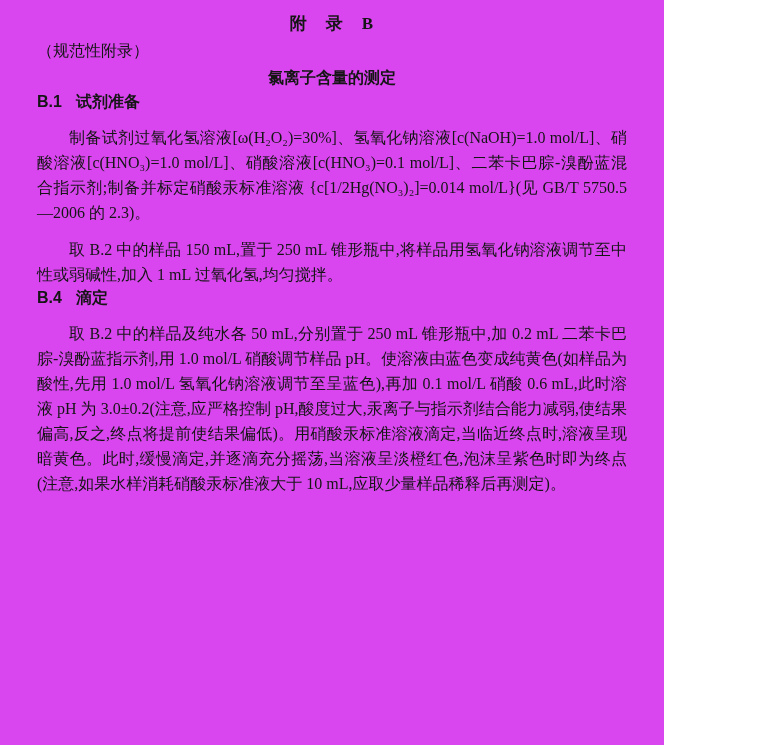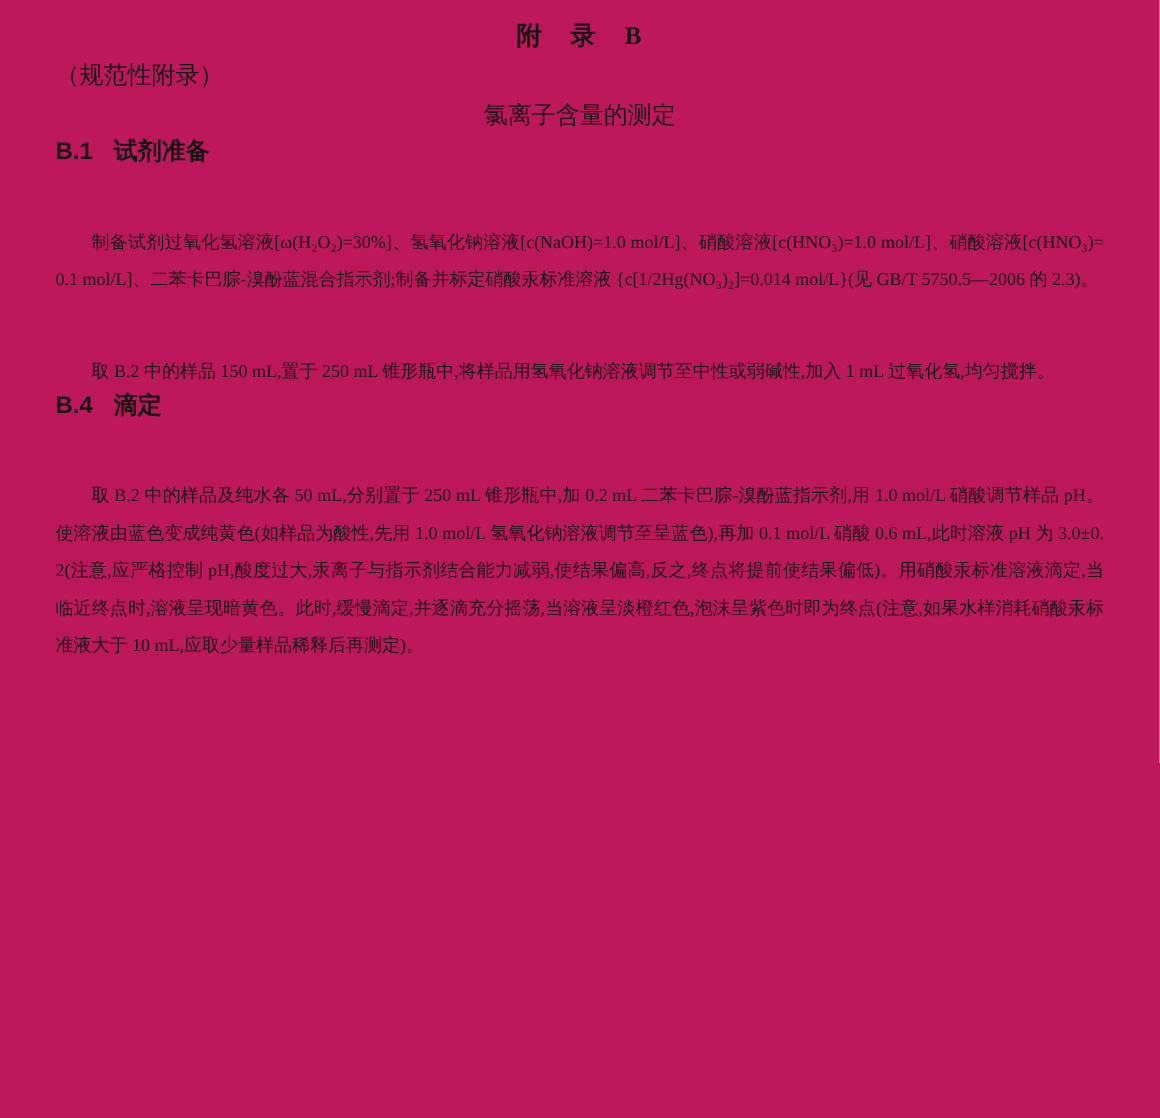--- a/index.html
+++ b/index.html
@@ -4,53 +4,53 @@
 <style>
   * { margin: 0; padding: 0; box-sizing: border-box; }
   html, body { width: 773px; height: 745px; }
   body {
     background: #ffffff;
     color: #151515;
     font-family: "Liberation Serif", "DejaVu Serif", serif;
     overflow: hidden;
   }
   .page {
-    width: 773px;
+    width: 664px;
     height: 745px;
     padding: 10px 37px 6px 37px;
-    background: #be185d;
+    background: #d946ef;
   }
   .doc-title {
     text-align: center;
     font-weight: bold;
     font-size: 17px;
     line-height: 27px;
     letter-spacing: 1px;
   }
   .doc-subtitle {
     font-weight: normal;
     font-size: 16px;
     line-height: 27px;
   }
   .doc-subject {
     text-align: center;
-    font-weight: normal;
+    font-weight: bold;
     font-size: 16px;
     line-height: 27px;
   }
   .sec-head {
     font-size: 16px;
     font-weight: bold;
     line-height: 22px;
     font-family: "Liberation Sans", "DejaVu Sans", sans-serif;
   }
   .sec-head .sec-num { margin-right: 14px; }
   .body-para {
-    margin-top: 36px;
-    font-size: 12px;
+    margin-top: 12px;
+    font-size: 16px;
     line-height: 25px;
     text-align: justify;
     text-indent: 2em;
     word-break: break-all;
   }
 </style>
 </head>
 <body>
 
 <div class="page">

